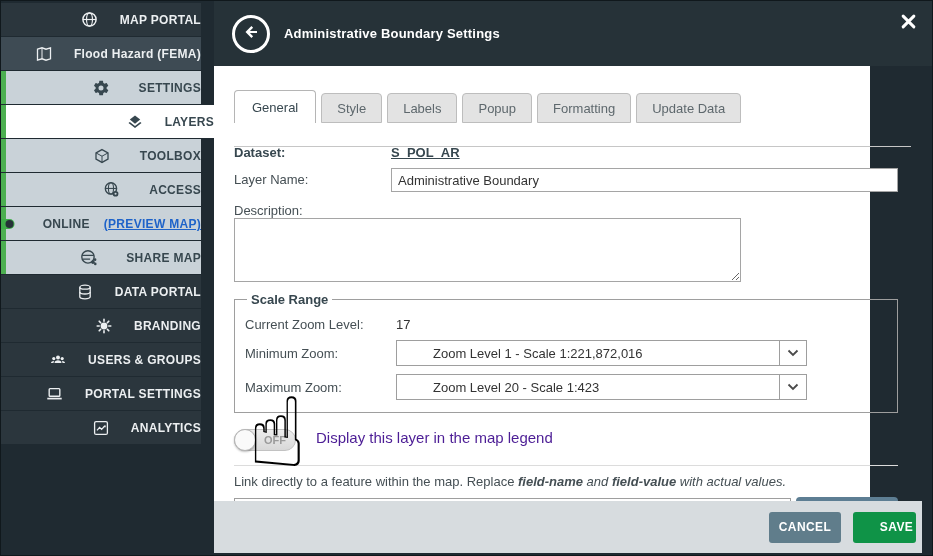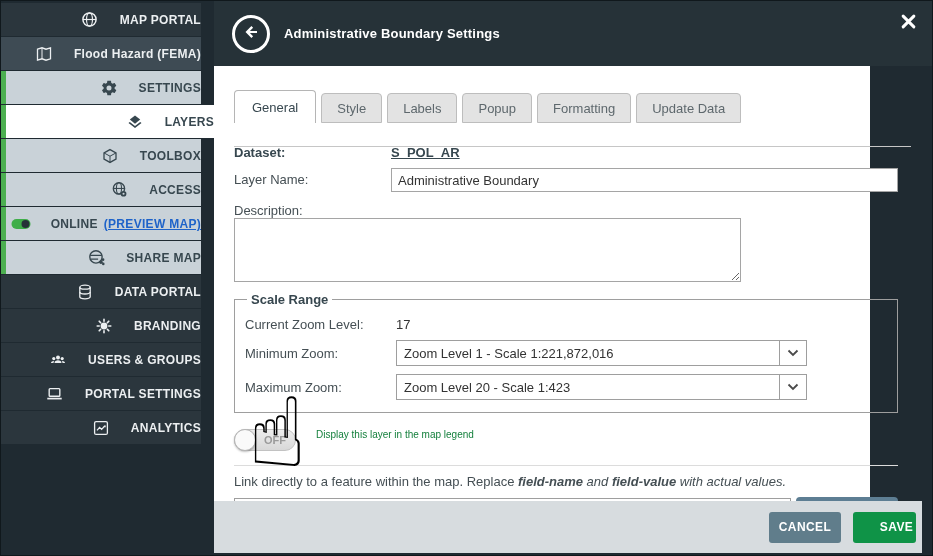--- a/index.html
+++ b/index.html
@@ -10,21 +10,21 @@
          overflow:hidden; border:1px solid #10181c; }
 
   
   .sidebar{ position:absolute; left:0; top:0; bottom:0; width:213px; padding-top:2px; }
   .side-item{ height:33px; margin-bottom:1px; width:200px; display:flex; align-items:center;
               padding-left:38px; cursor:pointer;justify-content:flex-end; }
   .side-item .ic{ width:20px; height:20px; display:flex; align-items:center; justify-content:center; flex:none; }
   .side-item .lb{ margin-left:20px; font-size:12px; font-weight:700; letter-spacing:.3px; white-space:nowrap; }
   .side-item.dark{ background:#2B363D; color:#ECEFF1; }
   .side-item.mid{ background:#3E4B54; color:#ECEFF1; }
-  .side-item.light{ background:#C9D2D8; color:#37474F; border-left:5px solid #4CAF50; padding-left:33px; }
+  .side-item.light{ background:#C9D2D8; color:#37474F; border-left:5px solid #4CAF50; padding-left:33px;gap:8px; }
   .side-item.selected{ background:#FFFFFF; color:#37474F; border-left:5px solid #4CAF50;
                        padding-left:33px; width:213px; }
   .side-item .lb.link{ color:#1E63C9; text-decoration:underline; margin-left:6px; }
   .side-item svg{ display:block; }
 
   
   .modal{ position:absolute; left:213px; top:0; right:0; bottom:0; }
   .modal-header{ position:absolute; top:0; left:0; right:0; height:65px; background:#263238; }
   .back-btn{ position:absolute; left:18px; top:14px; width:38px; height:38px; border:3px solid #fff;
              border-radius:50%; display:flex; align-items:center; justify-content:center; cursor:pointer; }
@@ -59,31 +59,31 @@
   .row-layername{ margin-top:8px; }
   .row-desc{ margin-top:7px;flex-direction:column; }
 
   fieldset.scale{ margin-top:10px; width:664px; border:1px solid #9E9E9E; padding:2px 10px 12px 10px; }
   fieldset.scale legend{ font-size:13px; font-weight:700; color:#37474F; padding:0 4px; margin-left:2px; }
   .srow{ display:flex; align-items:center; margin-top:8px; }
   .slabel{ width:151px; flex:none; font-size:13px; color:#454F54; }
   .svalue{ font-size:13px; color:#333; }
   .select{ width:411px; height:26px; border:1px solid #9E9E9E; background:#fff; display:flex;
            align-items:center; cursor:pointer; }
-  .select-text{ flex:1; font-size:13px; color:#333; padding:0 7px; white-space:nowrap; overflow:hidden; }
+  .select-text{ flex:1; font-size:13px; color:#333; padding:0 7px; white-space:nowrap; overflow:hidden;margin-left:29px; }
   .select-btn{ width:27px; height:100%; border-left:1px solid #9E9E9E; display:flex; align-items:center;
                justify-content:center; flex:none; }
 
   .row-toggle{ margin-top:16px; display:flex; align-items:flex-start;gap:8px; }
   .toggle{ width:62px; height:22px; border:1px solid #C2C2C2; border-radius:12px;
            background:linear-gradient(#EDEDED,#D8D8D8); position:relative; cursor:pointer; flex:none; }
   .toggle .knob{ position:absolute; left:-1px; top:-1px; width:22px; height:22px; border-radius:50%;
                  background:#FAFAFA; border:1px solid #B5B5B5; box-shadow:0 1px 2px rgba(0,0,0,.25); }
   .toggle .state{ position:absolute; left:29px; top:4px; font-size:11px; font-weight:700; color:#9A9A9A; }
-  .toggle-label{ margin-left:12px; font-size:10px; color:#15803d; }
+  .toggle-label{ margin-left:12px; font-size:15px; color:#4c1d95; }
 
   .divider{ margin-top:14px; border-top:1px solid #DCDCDC; width:664px; }
   .link-help{ margin-top:8px; font-size:13px; color:#454F54; }
   .link-help .em{ font-style:italic; }
   .link-help .emb{ font-style:italic; font-weight:700; }
 
   .row-url{ margin-top:8px; display:flex; align-items:center; }
   .url-input{ width:557px; height:28px; border:1px solid #9E9E9E; font-size:13px; color:#333;
               padding:0 6px; font-family:"Liberation Sans",sans-serif; white-space:nowrap; }
   .copy-btn{ margin-left:5px; width:102px; height:30px; background:#5D7E93; color:#fff; border:none;

